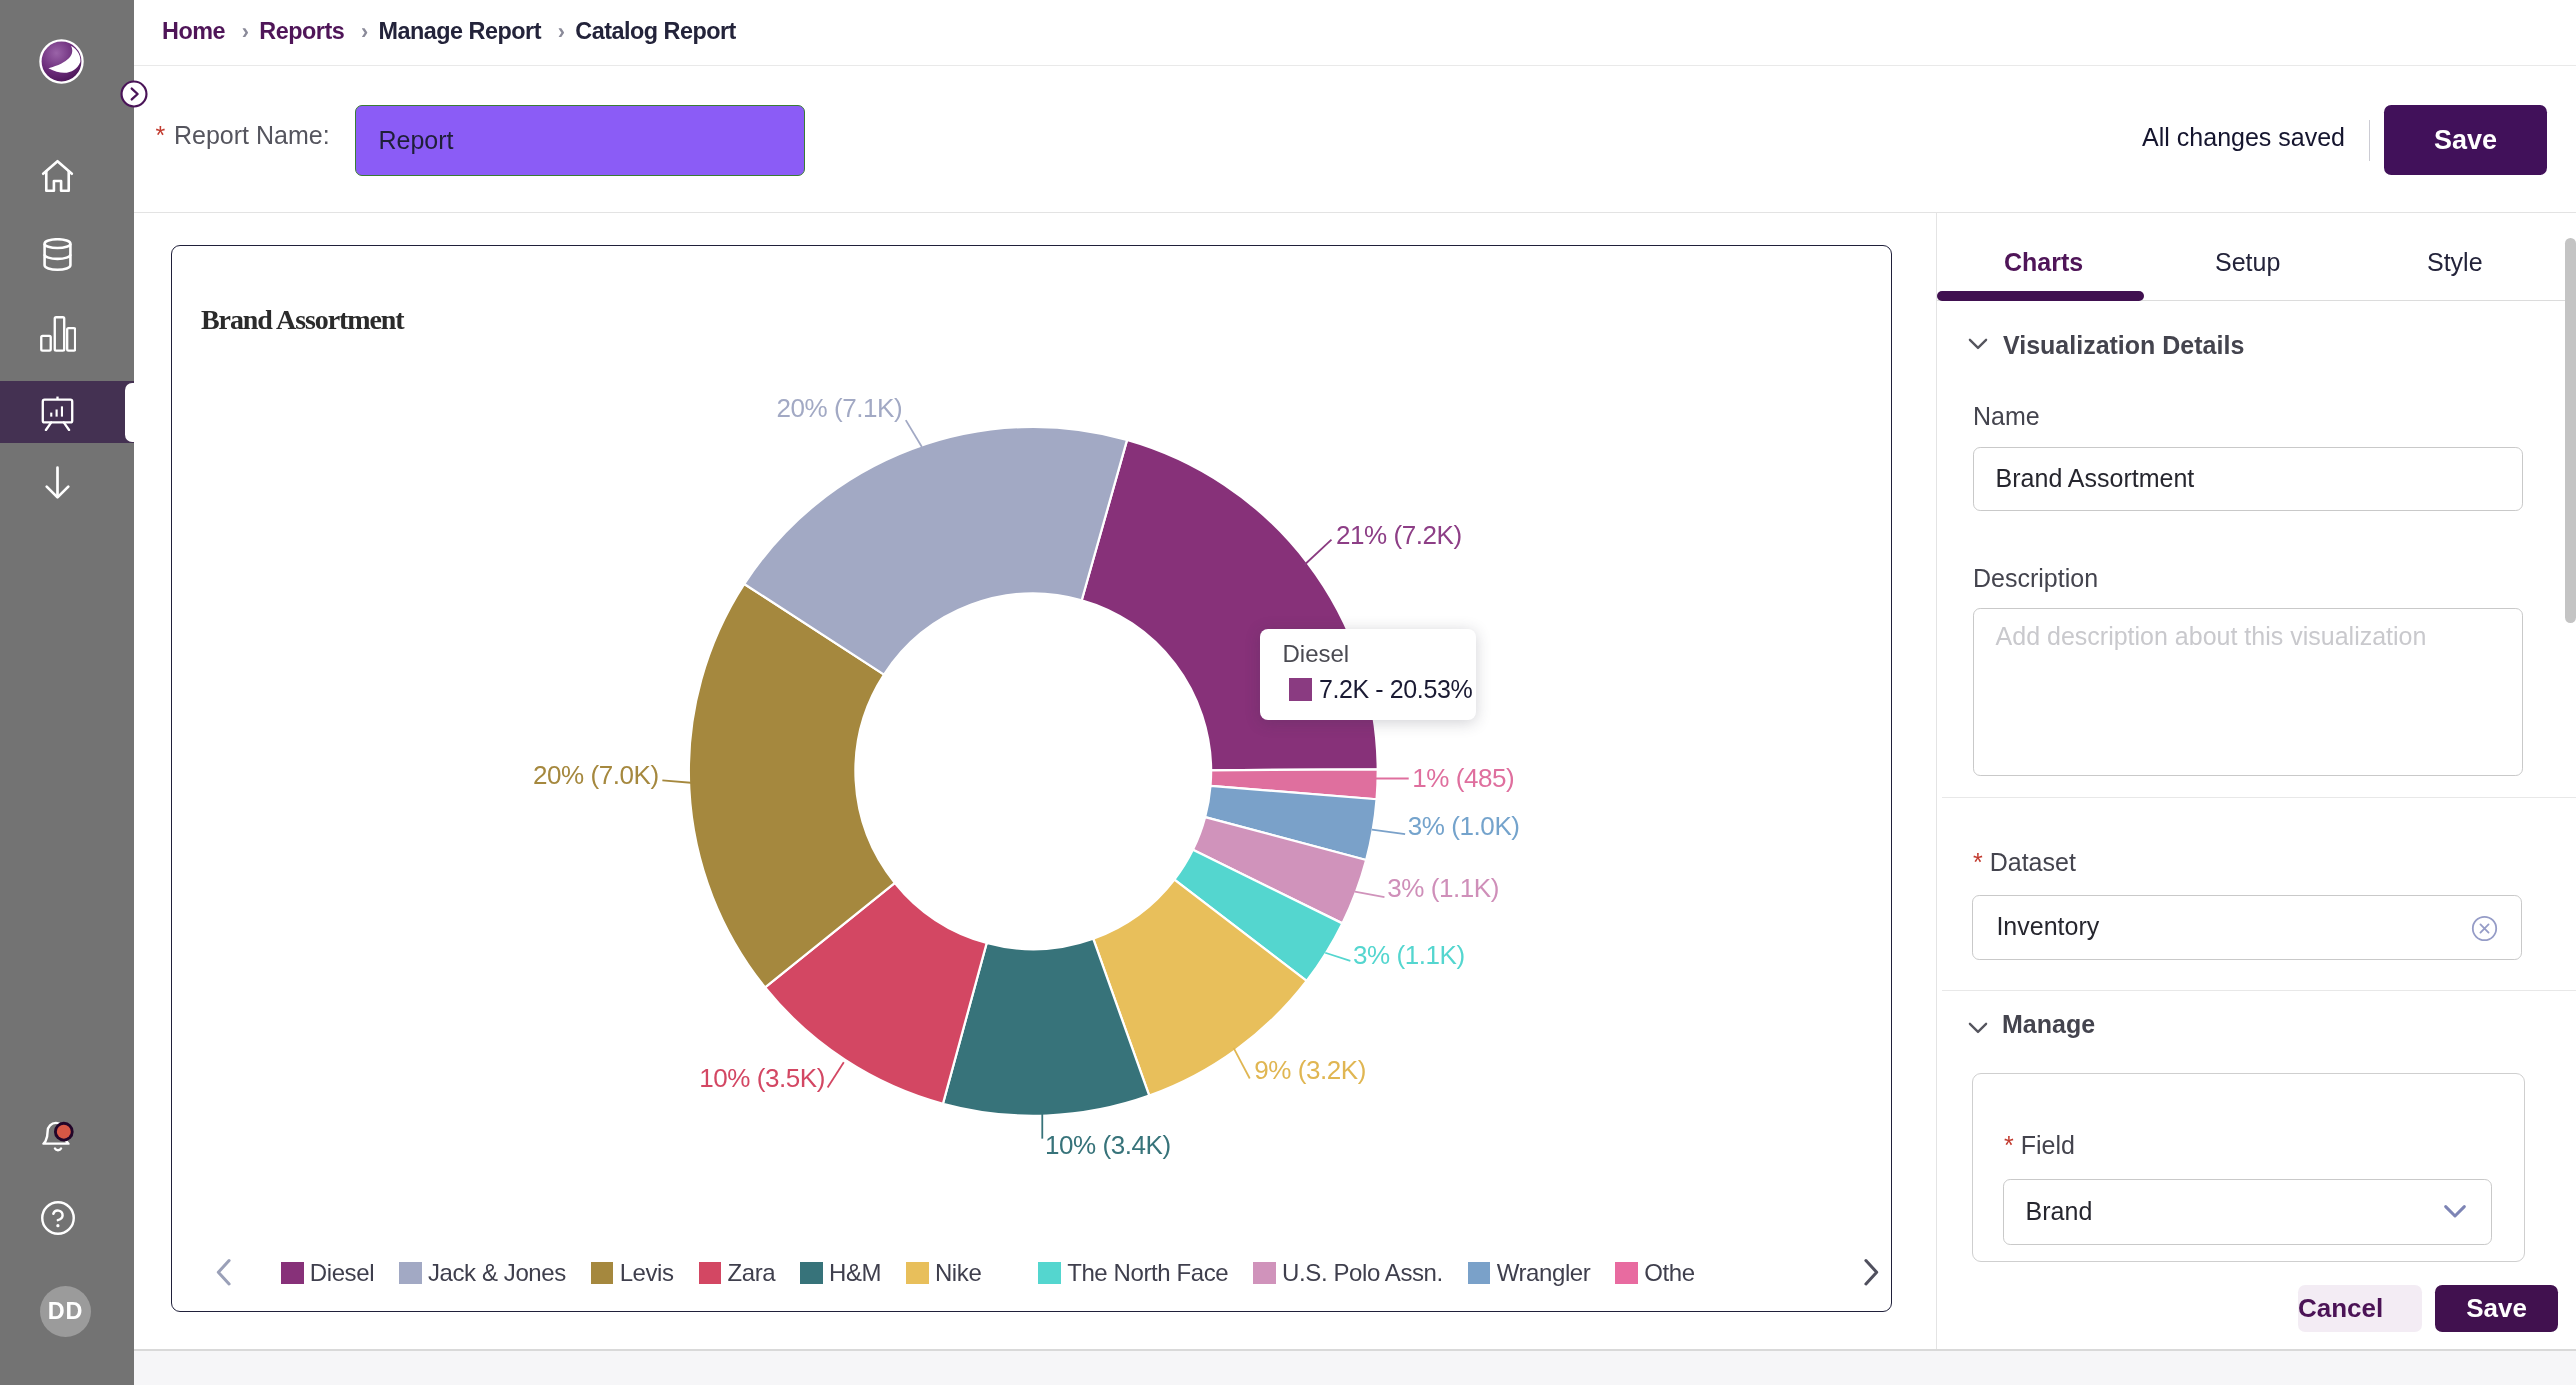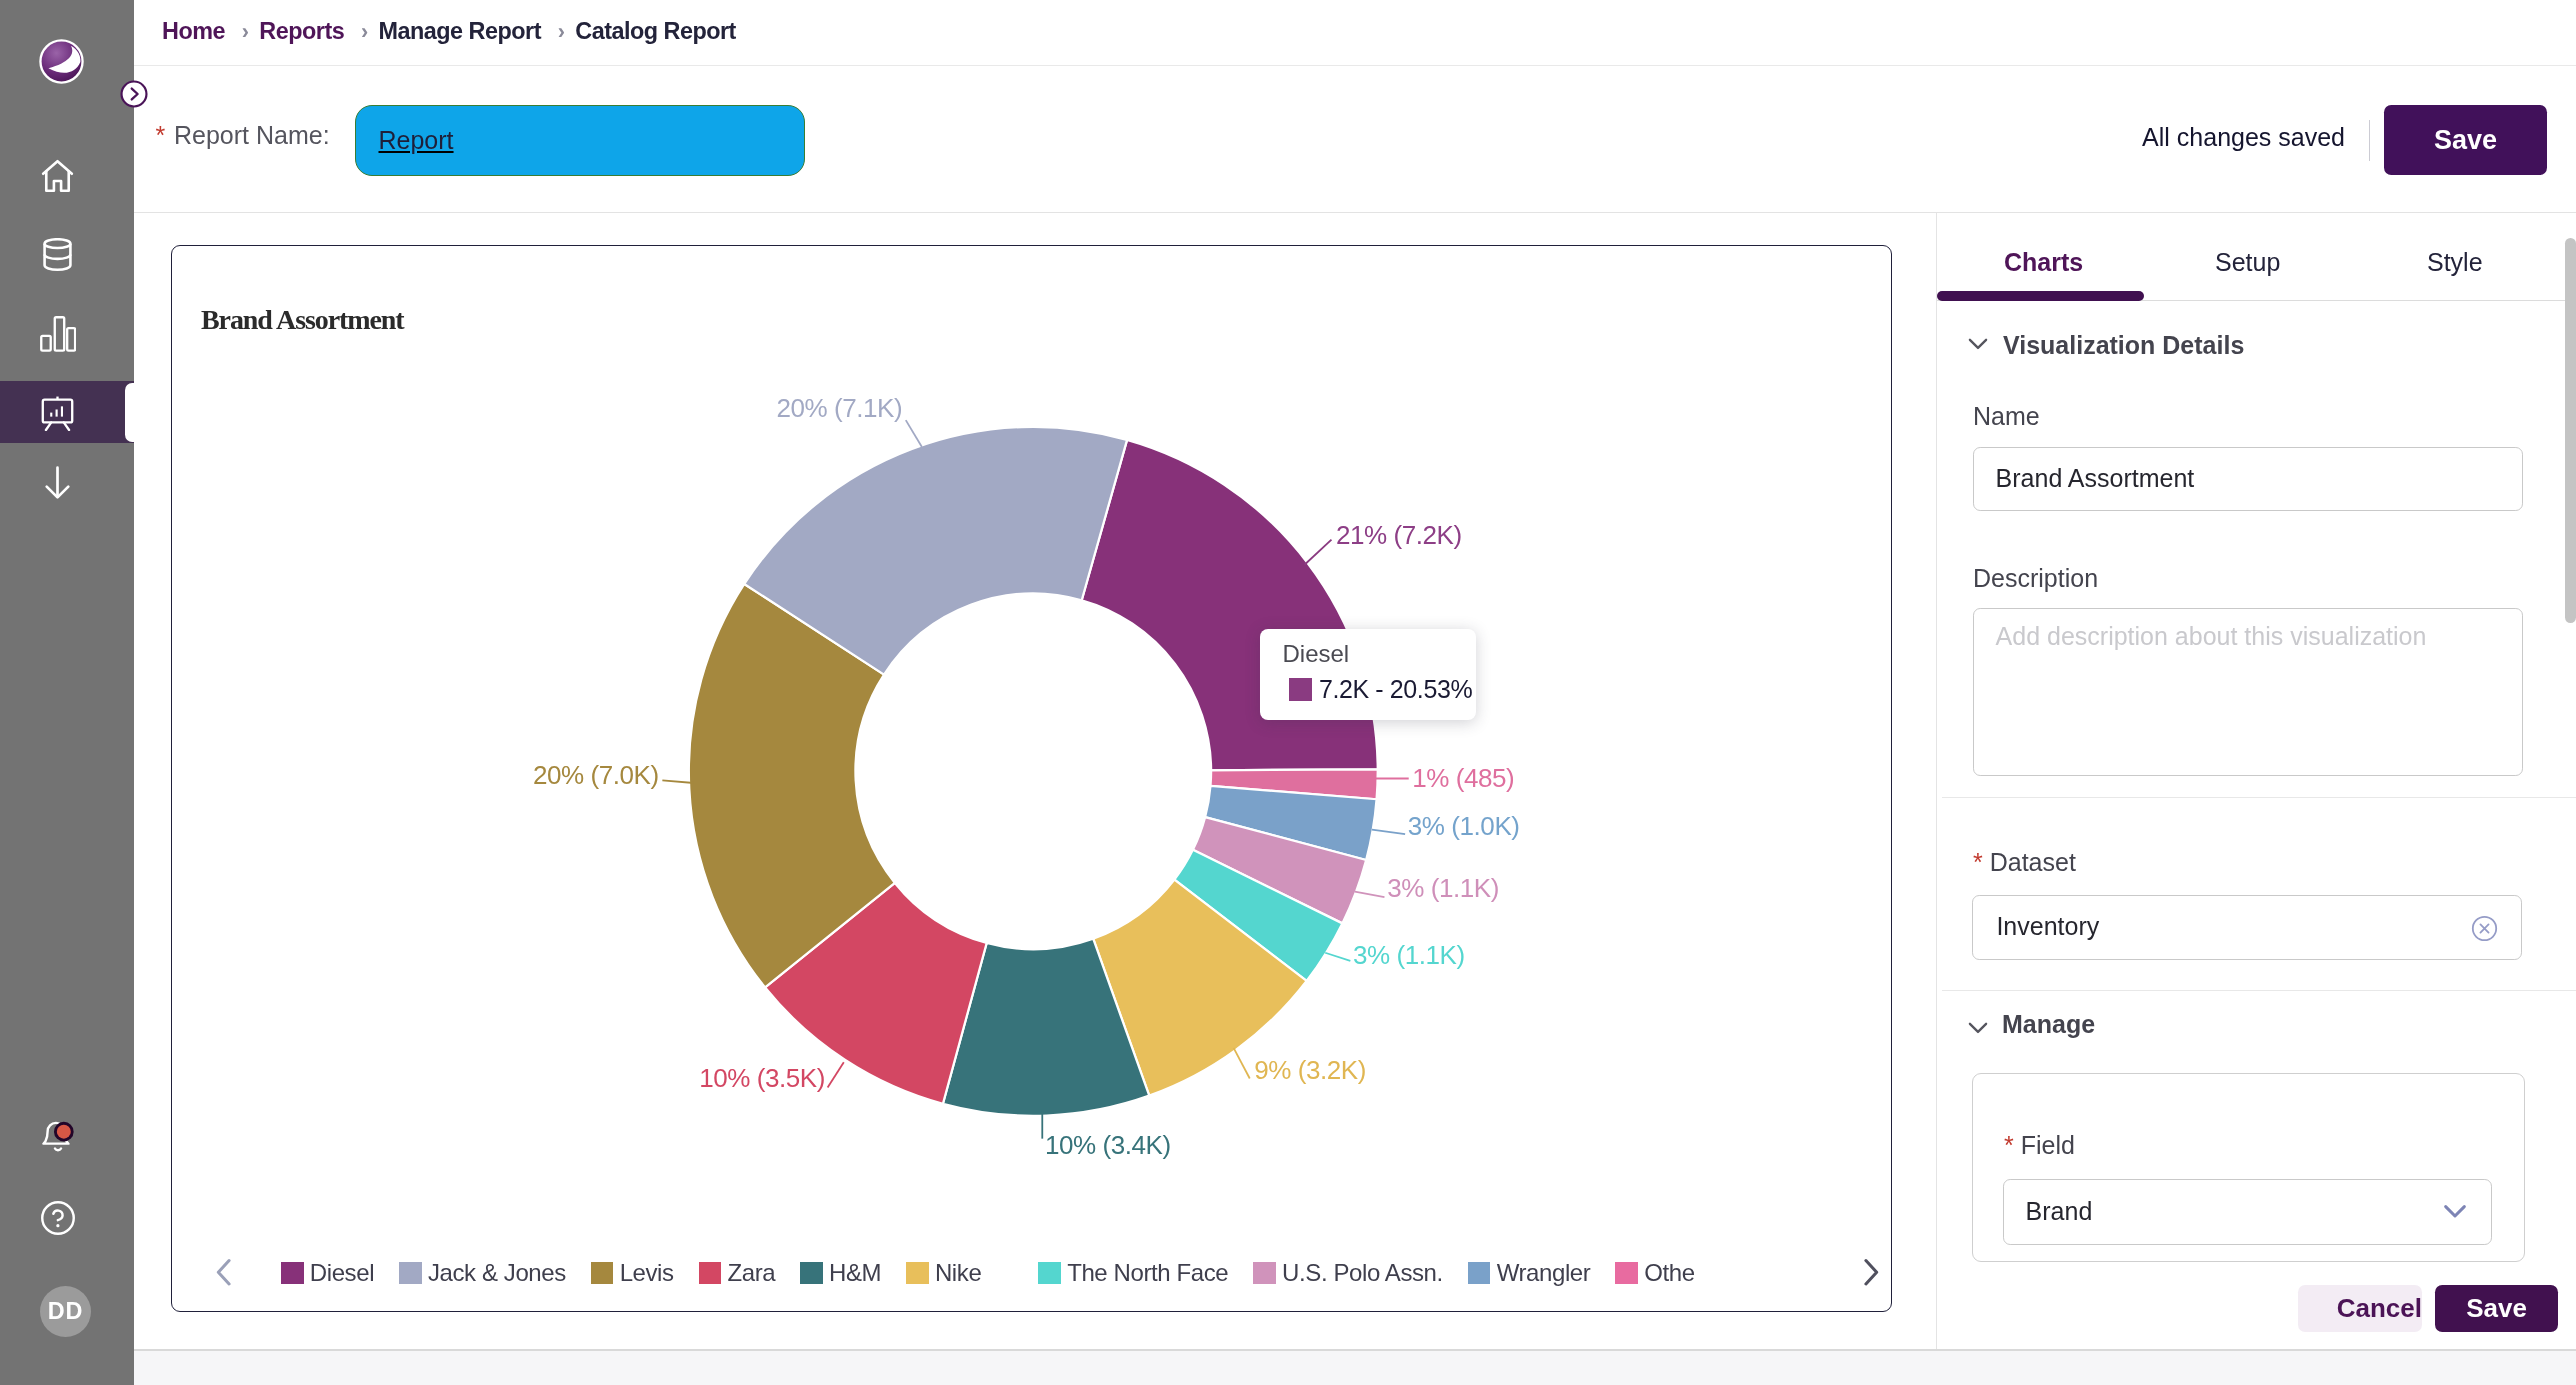--- a/index.html
+++ b/index.html
@@ -15,21 +15,21 @@
 <div id="breadcrumbs" class="abs" style="left:134px; top:0; width:2442px; height:66px; background:#fff; border-bottom:0.9px solid #e9e9e9;">
   <div class="abs" style="left:28px; top:18px; font-size:23.4px; font-weight:bold; color:#4f1558; white-space:nowrap; letter-spacing:-0.5px;">Home
     <span style="color:#8a8a99; font-weight:600; padding:0 10.8px; font-size:21.6px;">›</span><span>Reports</span>
     <span style="color:#8a8a99; font-weight:600; padding:0 10.8px; font-size:21.6px;">›</span><span style="color:#23233a;">Manage Report</span>
     <span style="color:#8a8a99; font-weight:600; padding:0 10.8px; font-size:21.6px;">›</span><span style="color:#23233a;">Catalog Report</span>
   </div>
 </div>
 <div id="header" class="abs" style="left:134px; top:67px; width:2442px; height:146px; background:#fff; border-bottom:0.9px solid #e3e3e3;">
   <div class="abs" style="left:21.6px; top:54px; font-size:25px; color:#c23b2f;">*</div>
   <div class="abs" style="left:40px; top:54px; font-size:25px; color:#55555e;">Report Name:</div>
-  <div class="abs" style="left:221px; top:38px; width:450px; height:71px; border:1.8px solid #3a7d33; border-radius:17px; background:#0ea5e9;text-decoration:underline;">
+  <div class="abs" style="left:221px; top:38px; width:450px; height:71px; border:1.8px solid #3a7d33; border-radius:7px; background:#8b5cf6;">
     <div style="margin:20px 0 0 22.5px; font-size:25px; color:#1f1f38;">Report</div>
   </div>
   <div class="abs" style="left:2003px; top:56px; width:208px; text-align:right; font-size:25px; color:#15152e;">All changes saved</div>
   <div class="abs" style="left:2235px; top:53px; width:0.9px; height:41px; background:#ccccd4;"></div>
   <div class="abs" style="left:2250px; top:38px; width:163px; height:70px; background:#41115a; border-radius:7.2px; color:#fff; font-size:27px; font-weight:bold; text-align:center; line-height:70px;">Save</div>
 </div>
 
 <div id="card" class="abs" style="left:171px; top:245px; width:1721px; height:1067px; background:#fff; border:1.8px solid #20203a; border-radius:9px;"></div>
 <div class="abs" style="left:201px; top:304px; font-family:'Liberation Serif', serif; font-weight:bold; font-size:28px; letter-spacing:-1.1px; color:#2b2b2b;">Brand Assortment</div>
 <svg id="donut" class="abs" style="left:171px; top:245px;" width="1721" height="1067" viewBox="0 0 1916 1188">
@@ -132,21 +132,21 @@
   <div class="abs" style="left:65px; top:797px; font-size:25px; font-weight:600; color:#44444e;">Manage</div>
   <div class="abs" style="left:35px; top:860px; width:553px; height:189px; border:1.8px solid #cfcfcf; border-radius:9px;"></div>
   <div class="abs" style="left:67px; top:918px; font-size:25px;"><span style="color:#c23b2f;">* </span><span style="color:#44444e;">Field</span></div>
   <div class="abs" style="left:66px; top:966px; width:489px; height:66px; border:1.8px solid #c9c9c9; border-radius:7.2px;">
     <div style="margin:17px 0 0 21.6px; font-size:25px; color:#26262e;">Brand</div>
     <svg class="abs" style="left:439px; top:24px;" width="24" height="16" viewBox="0 0 27 18">
       <path d="M3 3 L13.5 13.5 L24 3" fill="none" stroke="#7d84b5" stroke-width="3.4" stroke-linecap="round" stroke-linejoin="round"></path>
     </svg>
   </div>
 
-  <div class="abs" style="left:361px; top:1072px; width:124px; height:47px; background:#f3ecf4; border-radius:7.2px; color:#4b1356; font-weight:bold; font-size:26px; text-align:right; line-height:47px;">Cancel</div>
+  <div class="abs" style="left:361px; top:1072px; width:124px; height:47px; background:#f3ecf4; border-radius:7.2px; color:#4b1356; font-weight:bold; font-size:26px; text-align:left; line-height:47px;">Cancel</div>
   <div class="abs" style="left:498px; top:1072px; width:123px; height:47px; background:#41114f; border-radius:7.2px; color:#fff; font-weight:bold; font-size:26px; text-align:center; line-height:47px;">Save</div>
 </div>
 <div class="abs" style="left:2565px; top:238px; width:10.8px; height:385px; background:#c4c4c4; border-radius:5.4px; z-index:6;"></div>
 
 <div id="sidebar" class="abs" style="left:0; top:0; width:134px; height:1385px; background:#737373;padding-left:29px;">
 
   <svg class="abs" style="left:39px; top:39px;" width="45" height="45" viewBox="0 0 50 50">
     <defs>
       <radialGradient id="lg" cx="38%" cy="30%" r="75%">
         <stop offset="0%" stop-color="#9a63a8"></stop>

